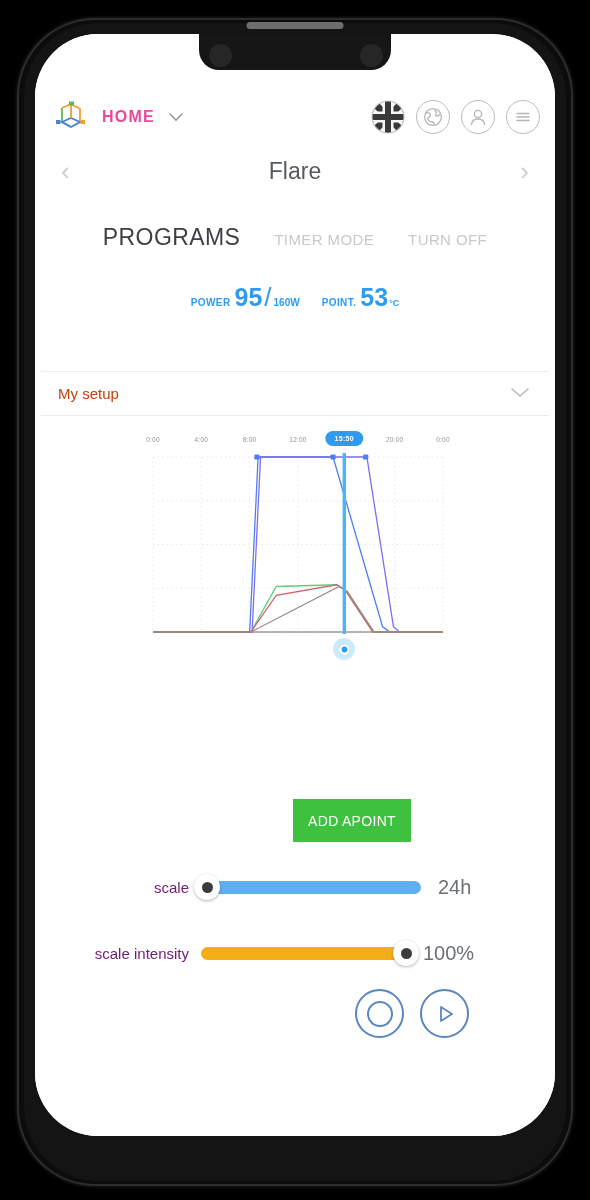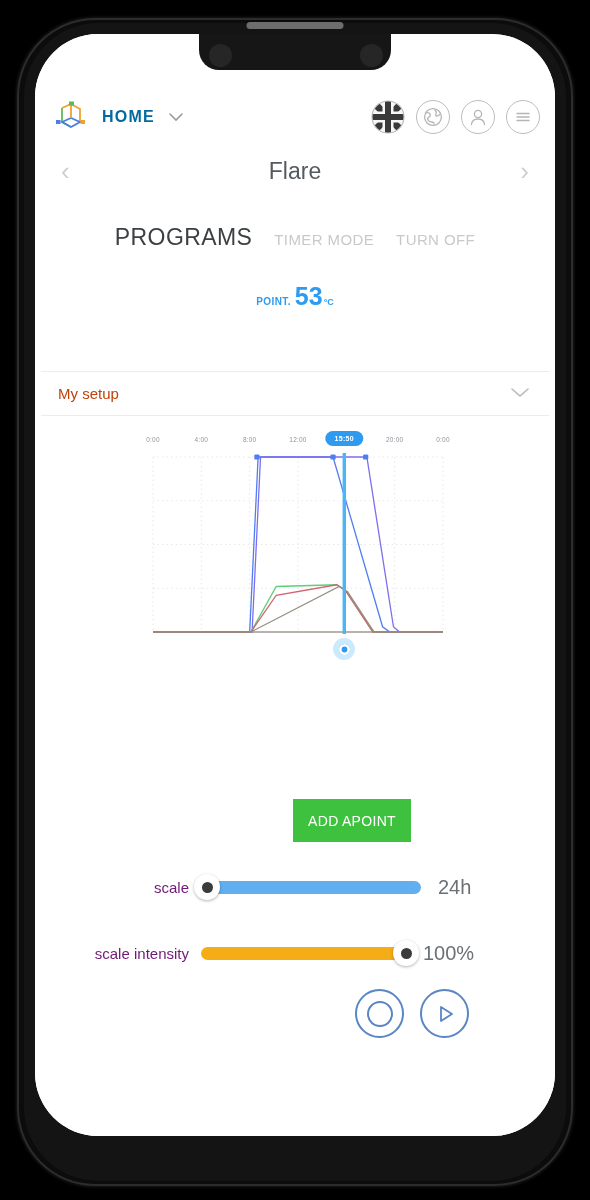--- a/index.html
+++ b/index.html
@@ -82,21 +82,21 @@
   }
   #logo-wrap {
     margin-left: 13px;
     width: 44px; height: 44px;
     display: flex; align-items: center; justify-content: center;
   }
   #home-label {
     margin-left: 10px;
     font-size: 16px; font-weight: bold;
     letter-spacing: 1.2px;
-    color: #0369a1;
+    color: #ec4899;
   }
   #home-caret { margin-left: 12px; display: flex; align-items: center; }
   #topbar-icons {
     margin-left: auto; margin-right: 15px;
     display: flex; align-items: center; gap: 11px;
   }
   .circ-icon {
     width: 34px; height: 34px;
     border-radius: 50%;
     border: 1.4px solid #bdbdbd;
@@ -122,21 +122,21 @@
     font-size: 23px; color: #555a5e;
     font-family: "Liberation Sans", sans-serif;
   }
   .nav-arrow { color: #cfcfcf; font-size: 26px; line-height: 1; padding: 0 6px; }
 
   
   #tabs {
     position: absolute;
     left: 0; top: 190px; width: 520px;
     display: flex; align-items: baseline; justify-content: center;
-    gap: 22px;
+    gap: 34px;
   }
   #tab-programs {
     font-size: 23px; letter-spacing: 0.4px;
     color: #3c4043;
   }
   .tab-inactive {
     font-size: 15px; letter-spacing: 0.4px;
     color: #c9c9c9;
   }
 
@@ -382,20 +382,26 @@
     <div class="nav-arrow">›</div>
   </div>
 
   <div id="tabs">
     <div id="tab-programs">PROGRAMS</div>
     <div class="tab-inactive">TIMER MODE</div>
     <div class="tab-inactive">TURN OFF</div>
   </div>
 
   <div id="readouts">
+    <div class="readout">
+      <span class="ro-label">POWER</span>
+      <span class="ro-big">95</span>
+      <span class="ro-sep">/</span>
+      <span class="ro-small">160W</span>
+    </div>
     <div class="readout">
       <span class="ro-label">POINT.</span>
       <span class="ro-big">53</span>
       <span class="ro-unit">°C</span>
     </div>
   </div>
 
   <div id="setup-row">
     <span id="setup-label">My setup</span>
     <span id="setup-caret">

